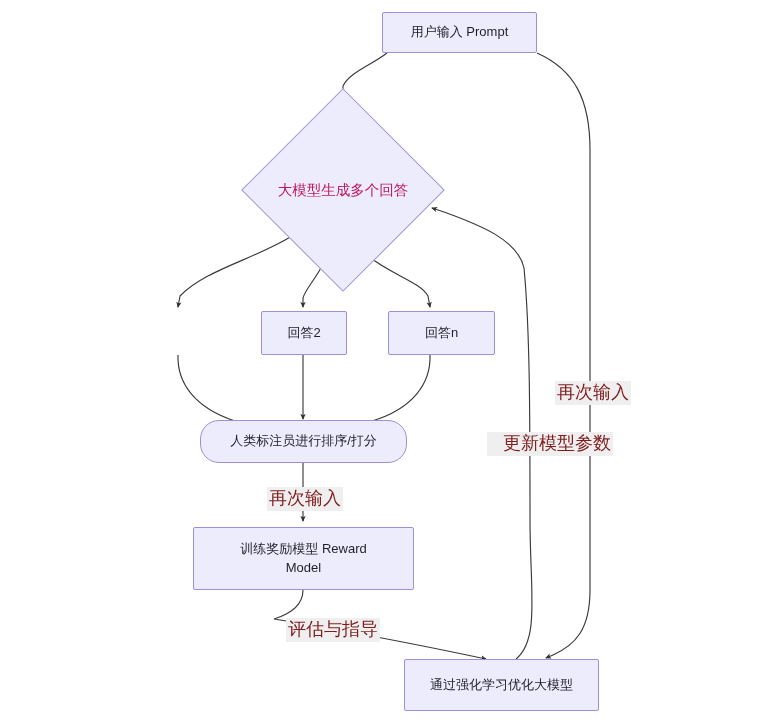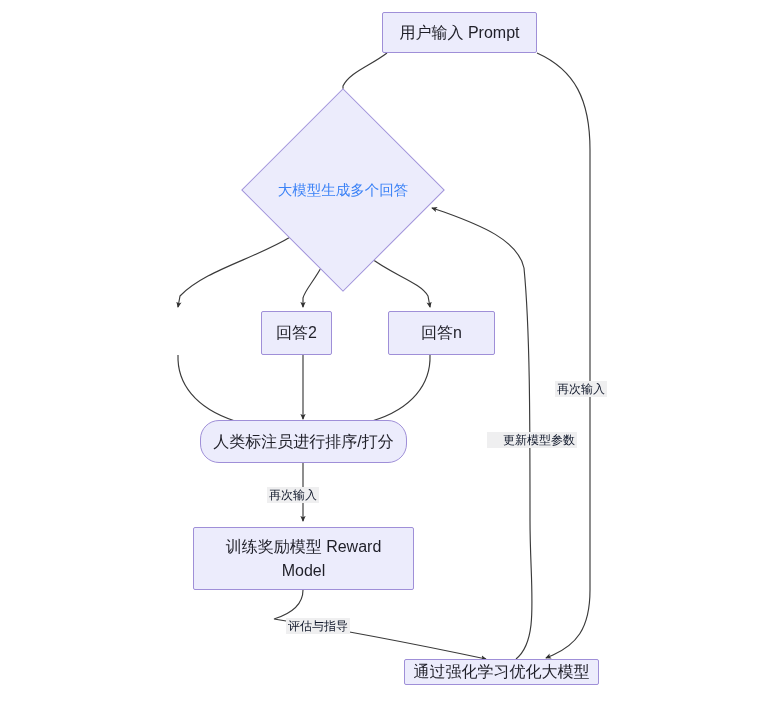--- a/index.html
+++ b/index.html
@@ -33,21 +33,21 @@
     position: absolute;
     box-sizing: border-box;
     background: #ececfc;
     border: 1px solid #9f8fd8;
     border-radius: 2px;
     display: flex;
     align-items: center;
     justify-content: center;
     text-align: center;
     color: #1f1f28;
-    font-size: 16px;
+    font-size: 13px;
     line-height: 1.45;
     z-index: 3;
   }
   .node span {
     display: block;
     padding: 0 8px;
     white-space: pre-line;
   }
   
   .diamond-wrap {
@@ -65,29 +65,29 @@
     transform: rotate(45deg);
   }
   .diamond-label {
     position: absolute;
     left: 0;
     top: 50%;
     width: 100%;
     transform: translateY(-50%);
     text-align: center;
     font-size: 14.5px;
-    color: #3b82f6;
+    color: #be185d;
     white-space: nowrap;
   }
   
   .edge-label {
     position: absolute;
     background: #efeff0;
-    color: #0f172a;
-    font-size: 12px;
+    color: #7f1d1d;
+    font-size: 18px;
     line-height: 1.2;
     padding: 1px 2px;
     white-space: nowrap;
     z-index: 4;
   }
 </style>
 </head>
 <body>
 
 <div id="diagram">
@@ -128,38 +128,38 @@
   <div class="node" style="left:382px; top:12px; width:155px; height:41px;">
     <span>用户输入 Prompt</span>
   </div>
 
   <div class="diamond-wrap" style="left:258px; top:114px; width:170px; height:152px;">
     <div class="diamond-shape" style="left:13px; top:4px; width:144px; height:144px;"></div>
     <div class="diamond-label" style="width:200px; left:-15px;">大模型生成多个回答</div>
   </div>
 
 
-  <div class="node" style="left:261px; top:311px; width:71px; height:44px;">
+  <div class="node" style="left:261px; top:311px; width:86px; height:44px;">
     <span>回答2</span>
   </div>
 
   <div class="node" style="left:388px; top:311px; width:107px; height:44px;">
     <span>回答n</span>
   </div>
 
   <div class="node" style="left:200px; top:420px; width:207px; height:43px;border-radius:19px;">
     <span>人类标注员进行排序/打分</span>
   </div>
 
   <div class="node" style="left:193px; top:527px; width:221px; height:63px;align-items:center;">
     <span>训练奖励模型 Reward
 Model</span>
   </div>
 
-  <div class="node" style="left:404px; top:659px; width:195px; height:26px;">
+  <div class="node" style="left:404px; top:659px; width:195px; height:52px;">
     <span>通过强化学习优化大模型</span>
   </div>
 
   <div class="edge-label" style="left:555px; top:381px;">再次输入</div>
 
   <div class="edge-label" style="left:487px; top:432px;padding-left:16px;">更新模型参数</div>
 
   <div class="edge-label" style="left:267px; top:487px;">再次输入</div>
 
   <div class="edge-label" style="left:262px; top:618px;margin-left:24px;">评估与指导</div>

